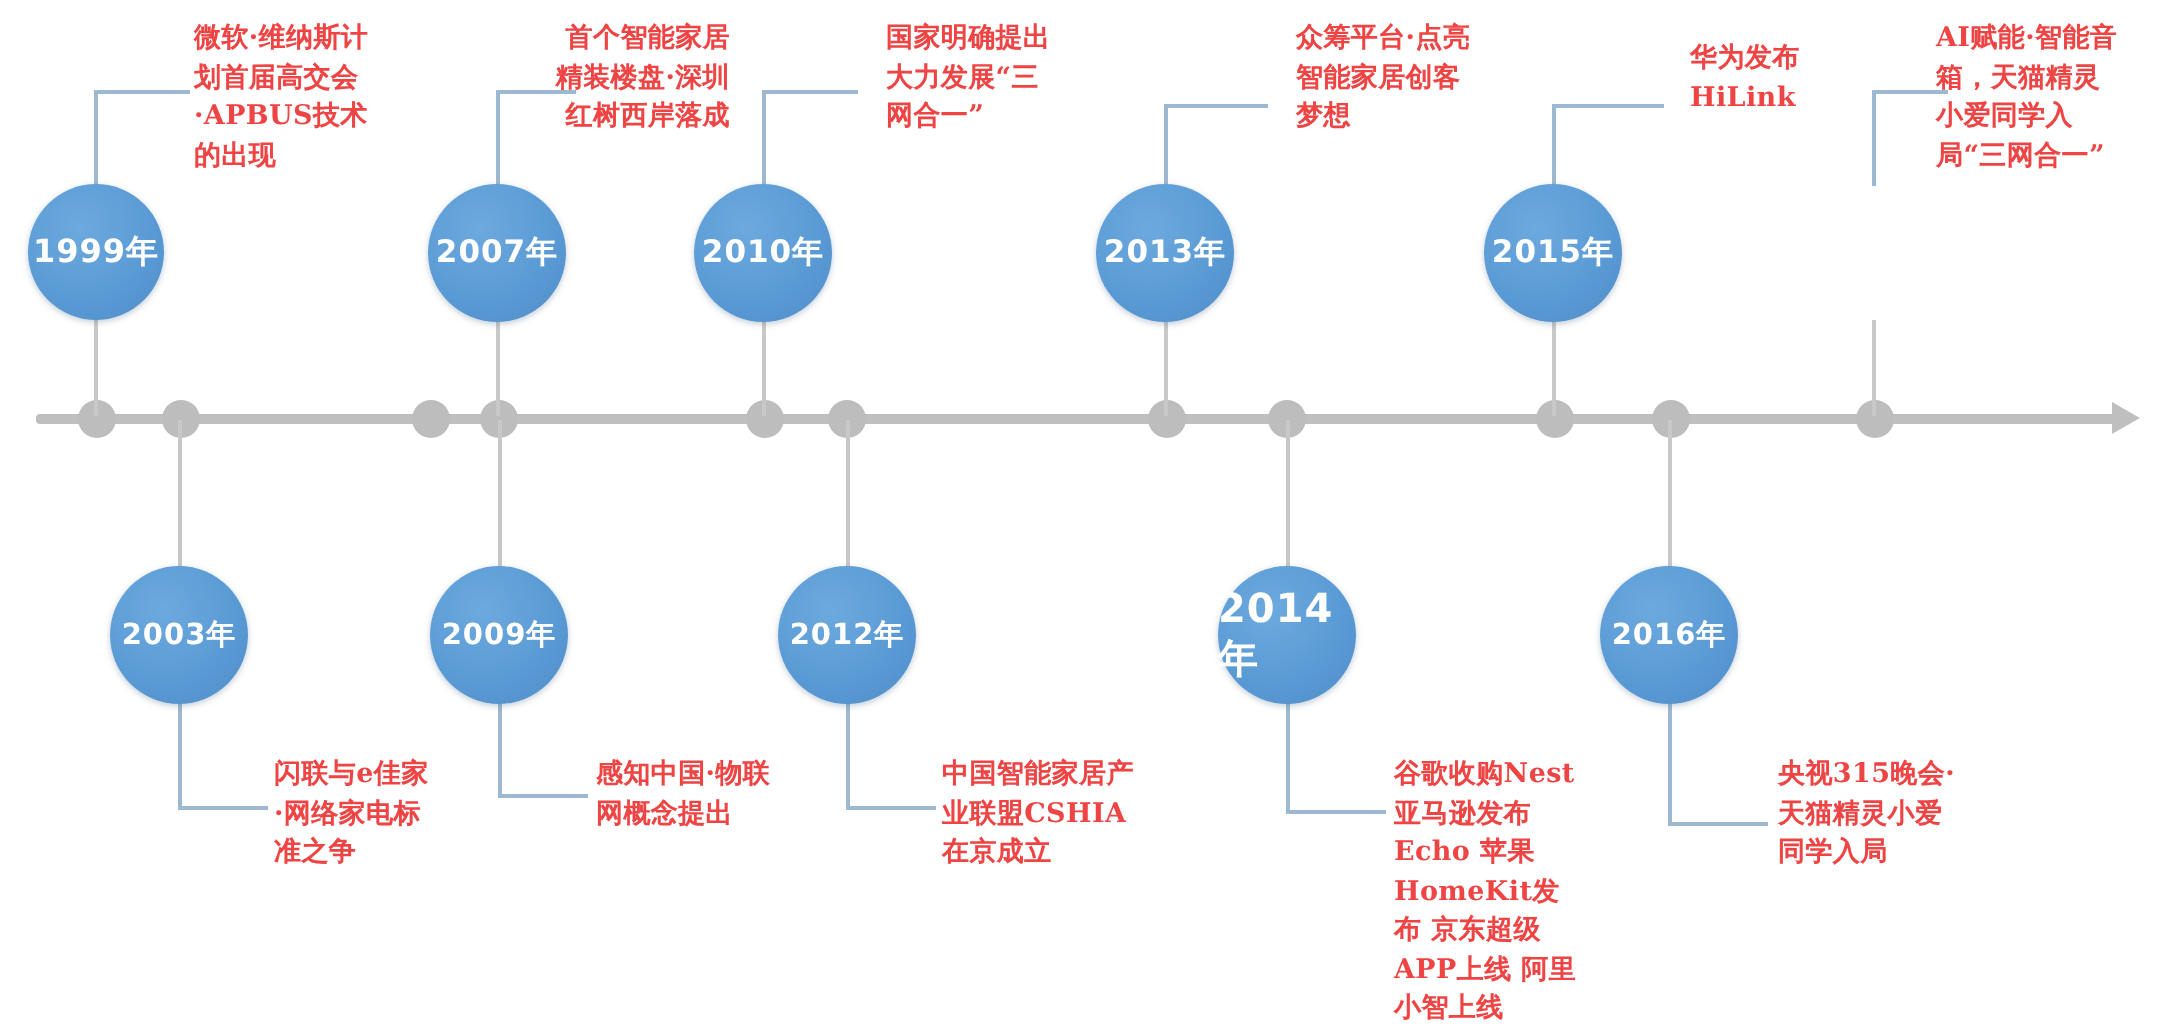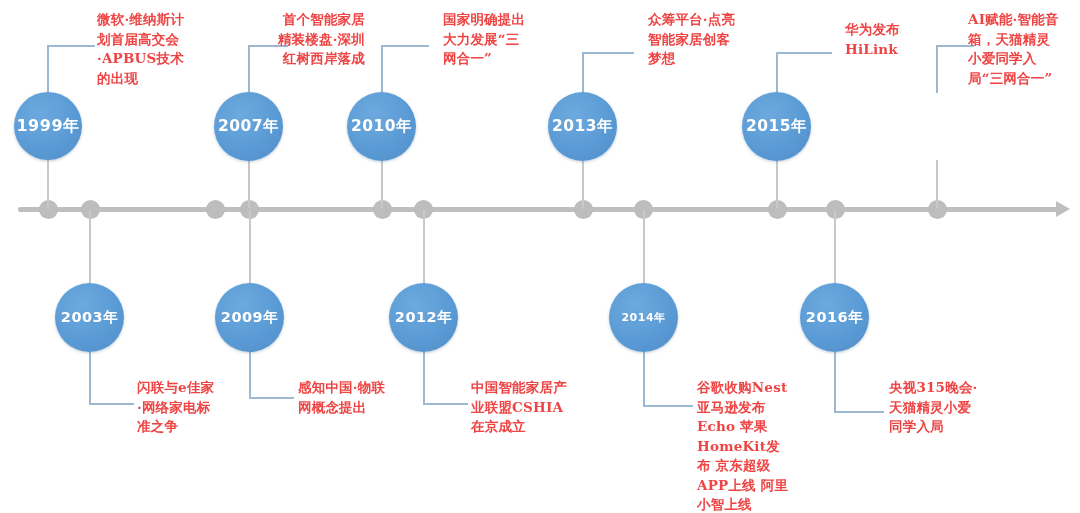--- a/index.html
+++ b/index.html
@@ -149,21 +149,21 @@
   <div class="vline" style="left:582px;top:52px;height:42px;"></div>
   <div class="hline" style="left:582px;top:52px;width:52px;"></div>
   <div class="bubble" style="left:548px;top:92px;width:69px;height:69px;font-size:15.5px;">
     <span class="yr-num">2013年</span>
   </div>
   <div class="label" style="left:648px;top:10px;width:88px;">众筹平台·点亮智能家居创客梦想</div>
 
   <div class="vline gray" style="left:643px;top:210px;height:74px;"></div>
   <div class="vline" style="left:643px;top:350px;height:56px;"></div>
   <div class="hline" style="left:643px;top:405px;width:50px;"></div>
-  <div class="bubble" style="left:609px;top:283px;width:69px;height:69px;font-size:11px;">
+  <div class="bubble" style="left:609px;top:283px;width:69px;height:69px;font-size:20px;">
     <span class="yr-num">2014年</span>
   </div>
   <div class="label" style="left:697px;top:378px;width:95px;">谷歌收购Nest 亚马逊发布Echo 苹果HomeKit发布 京东超级APP上线 阿里小智上线</div>
 
   <div class="vline gray" style="left:776px;top:160px;height:48px;"></div>
   <div class="vline" style="left:776px;top:52px;height:42px;"></div>
   <div class="hline" style="left:776px;top:52px;width:56px;"></div>
   <div class="bubble" style="left:742px;top:92px;width:69px;height:69px;font-size:15.5px;">
     <span class="yr-num">2015年</span>
   </div>

